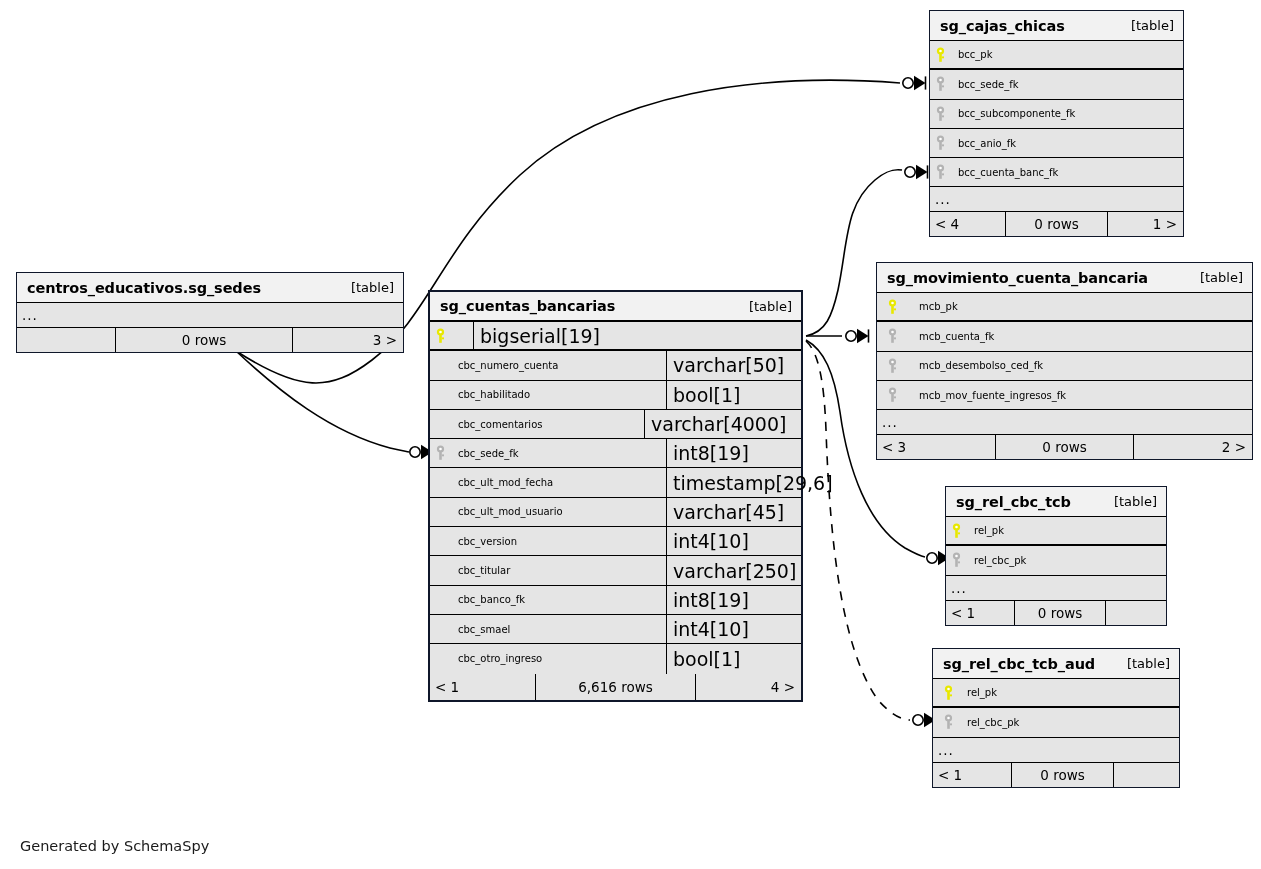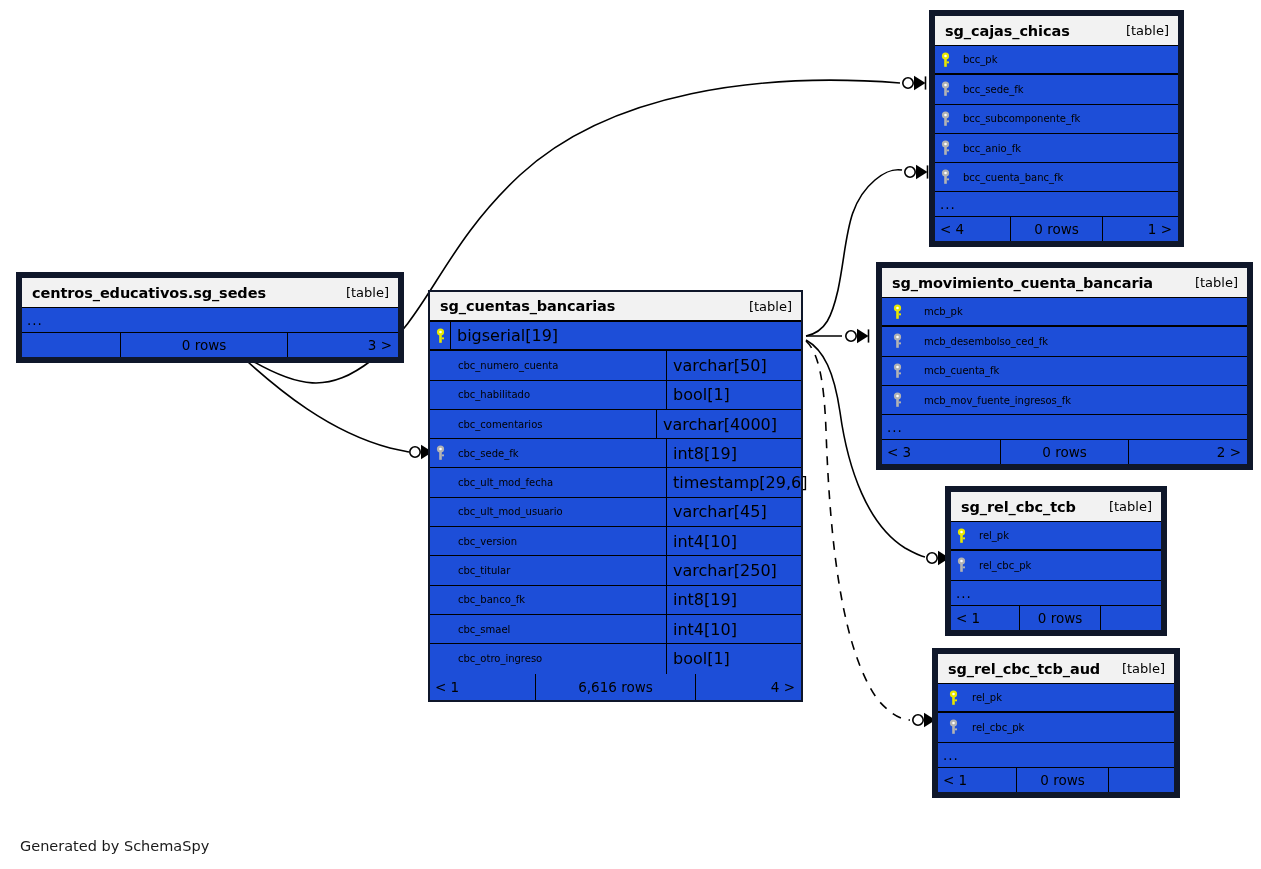--- a/index.html
+++ b/index.html
@@ -24,22 +24,22 @@
     left: 0;
     top: 0;
     width: 1261px;
     height: 869px;
     pointer-events: none;
   }
 
   
   .node {
     position: absolute;
-    background: #1d4ed8;
-    border: 6px solid #0f172a;
+    background: #e5e5e5;
+    border: 1px solid #0f172a;
     box-sizing: border-box;
     z-index: 3;
   }
   .node.focal {
     border-width: 2px;
   }
   .node-title {
     display: flex;
     align-items: center;
     justify-content: space-between;
@@ -83,25 +83,26 @@
     align-items: center;
     font-size: 10px;
     padding-left: 8px;
     white-space: nowrap;
     overflow: hidden;
   }
   .col-type {
     flex: 0 0 auto;
     display: flex;
     align-items: center;
-    font-size: 16px;
+    font-size: 19px;
     padding-left: 6px;
     border-left: 1px solid #000000;
     box-sizing: border-box;
     white-space: nowrap;
+    margin-left: 23px;
   }
   .keyslot {
     flex: 0 0 auto;
     width: 20px;
     display: flex;
     align-items: center;
     justify-content: center;
   }
   .keyslot.wide { width: 30px; }
   .keyslot svg { display: block; }
@@ -313,21 +314,21 @@
             <span class="col-label">cbc_habilitado</span>
           </span>
         <span class="col-type" style="width:135px;">bool[1]</span>
       </div>
 
       <div class="col-row">
         <span class="keyslot"></span>
         <span class="col-name">
             <span class="col-label">cbc_comentarios</span>
           </span>
-        <span class="col-type" style="width:145px;">varchar[4000]</span>
+        <span class="col-type" style="width:157px;">varchar[4000]</span>
       </div>
 
       <div class="col-row">
         <span class="keyslot">
           <svg width="11" height="16" viewBox="0 0 11 16">
               <circle cx="5.5" cy="4" r="3.6" fill="#b3b3b3"></circle>
               <circle cx="5.5" cy="4" r="1.3" fill="#ffffff"></circle>
               <rect x="4.2" y="6.6" width="2.6" height="8.2" fill="#b3b3b3"></rect>
               <rect x="6.8" y="9.4" width="2.2" height="1.9" fill="#b3b3b3"></rect>
             </svg>
@@ -424,34 +425,34 @@
       <div class="col-row">
         <span class="keyslot wide">
           <svg width="11" height="16" viewBox="0 0 11 16">
               <circle cx="5.5" cy="4" r="3.6" fill="#b3b3b3"></circle>
               <circle cx="5.5" cy="4" r="1.3" fill="#ffffff"></circle>
               <rect x="4.2" y="6.6" width="2.6" height="8.2" fill="#b3b3b3"></rect>
               <rect x="6.8" y="9.4" width="2.2" height="1.9" fill="#b3b3b3"></rect>
             </svg>
         </span>
         <span class="col-name" style="padding-left:12px;">
+            <span class="col-label">mcb_cuenta_fk</span>
+          </span>
+      </div>
+      <div class="col-row">
+        <span class="keyslot wide">
+          <svg width="11" height="16" viewBox="0 0 11 16">
+              <circle cx="5.5" cy="4" r="3.6" fill="#b3b3b3"></circle>
+              <circle cx="5.5" cy="4" r="1.3" fill="#ffffff"></circle>
+              <rect x="4.2" y="6.6" width="2.6" height="8.2" fill="#b3b3b3"></rect>
+              <rect x="6.8" y="9.4" width="2.2" height="1.9" fill="#b3b3b3"></rect>
+            </svg>
+        </span>
+        <span class="col-name" style="padding-left:12px;">
             <span class="col-label">mcb_desembolso_ced_fk</span>
-          </span>
-      </div>
-      <div class="col-row">
-        <span class="keyslot wide">
-          <svg width="11" height="16" viewBox="0 0 11 16">
-              <circle cx="5.5" cy="4" r="3.6" fill="#b3b3b3"></circle>
-              <circle cx="5.5" cy="4" r="1.3" fill="#ffffff"></circle>
-              <rect x="4.2" y="6.6" width="2.6" height="8.2" fill="#b3b3b3"></rect>
-              <rect x="6.8" y="9.4" width="2.2" height="1.9" fill="#b3b3b3"></rect>
-            </svg>
-        </span>
-        <span class="col-name" style="padding-left:12px;">
-            <span class="col-label">mcb_cuenta_fk</span>
           </span>
       </div>
       <div class="col-row">
         <span class="keyslot wide">
           <svg width="11" height="16" viewBox="0 0 11 16">
               <circle cx="5.5" cy="4" r="3.6" fill="#b3b3b3"></circle>
               <circle cx="5.5" cy="4" r="1.3" fill="#ffffff"></circle>
               <rect x="4.2" y="6.6" width="2.6" height="8.2" fill="#b3b3b3"></rect>
               <rect x="6.8" y="9.4" width="2.2" height="1.9" fill="#b3b3b3"></rect>
             </svg>

